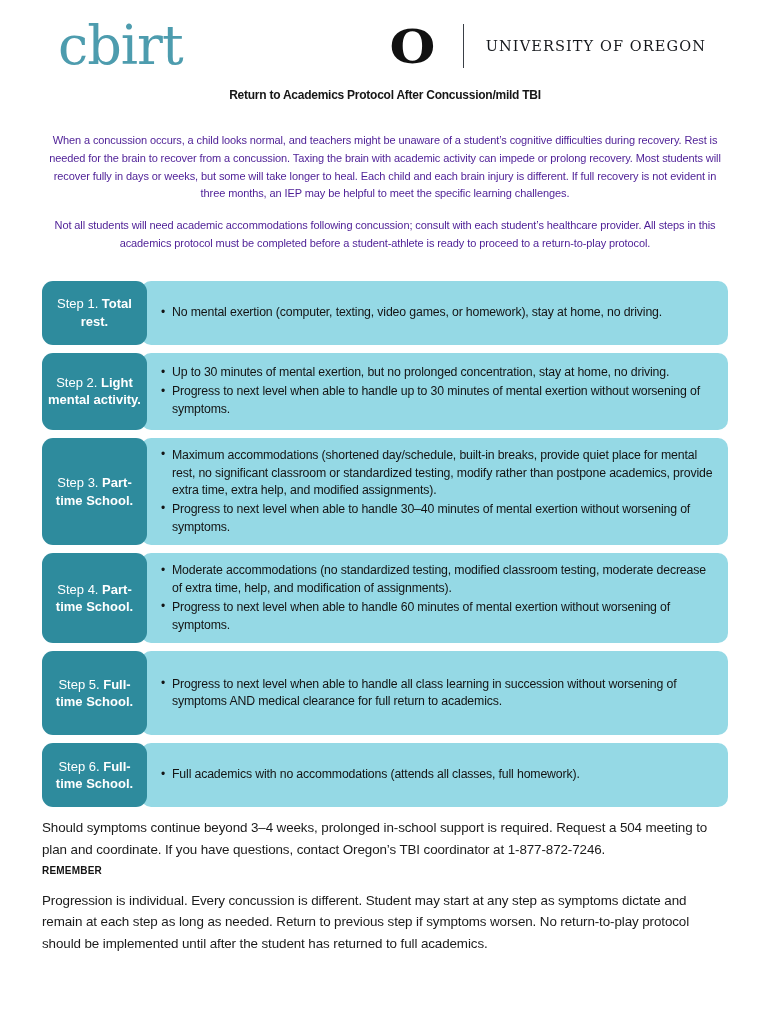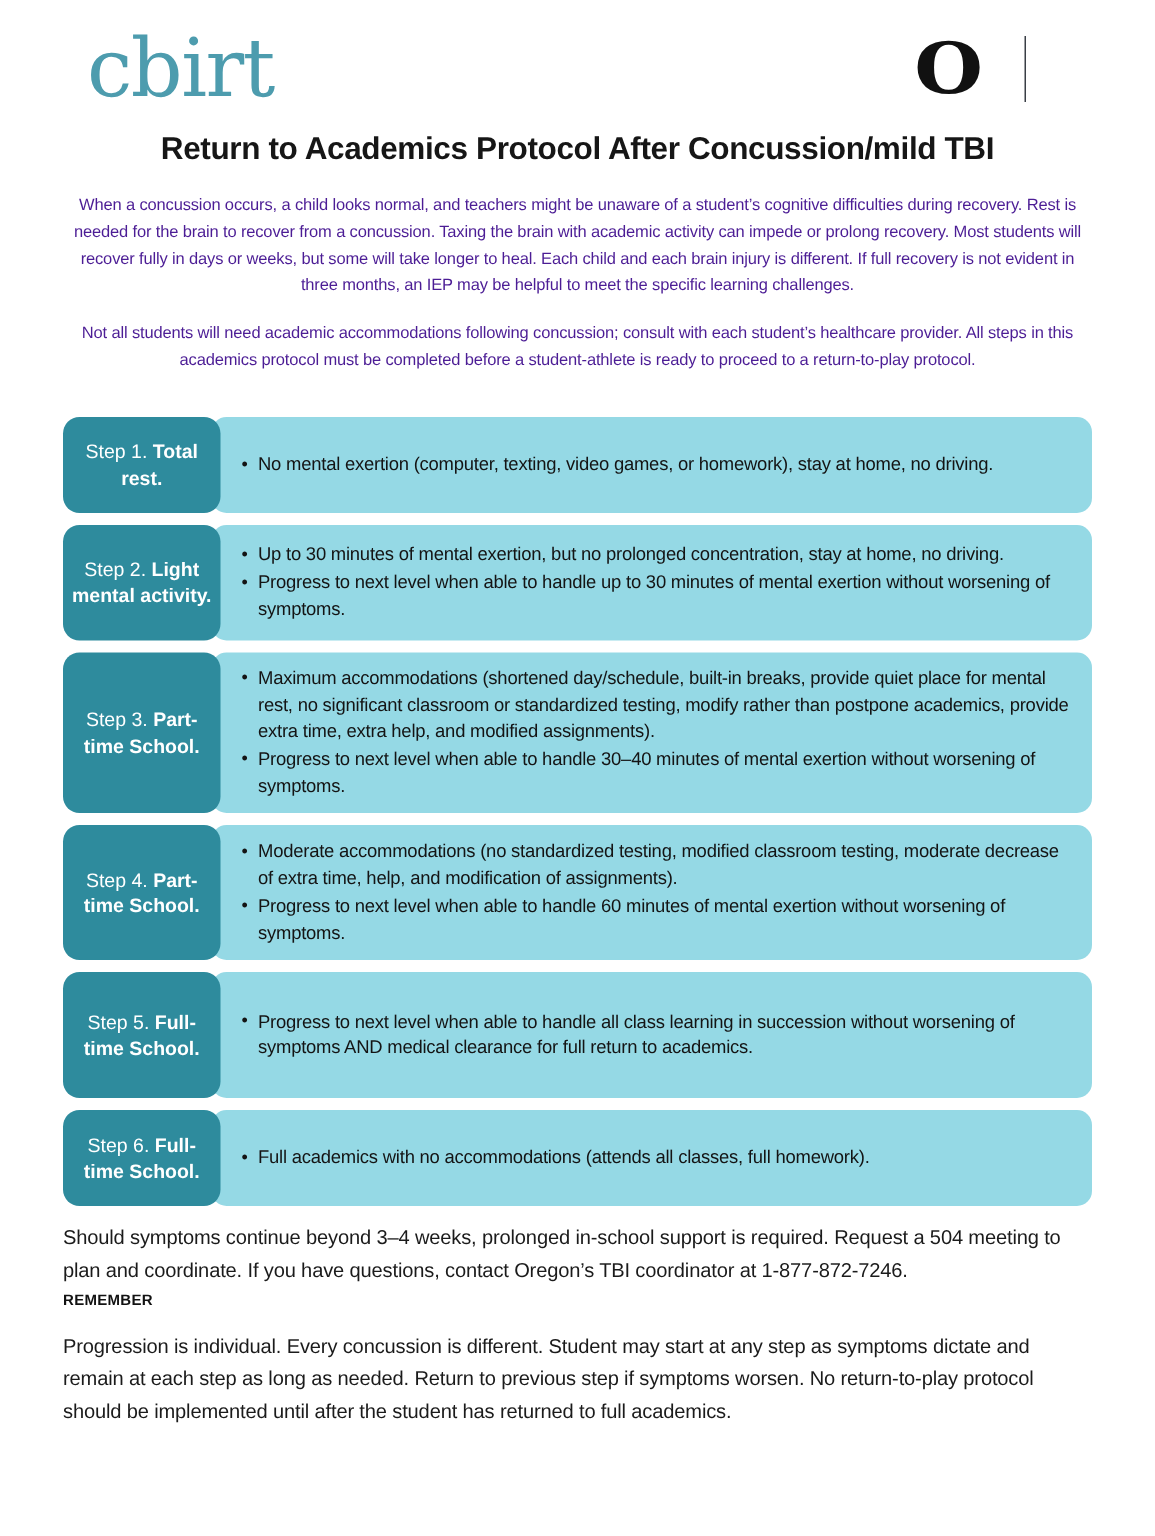--- a/index.html
+++ b/index.html
@@ -68,24 +68,24 @@
     font-family: "DejaVu Serif", serif;
     font-size: 14.5px;
     letter-spacing: 1.1px;
     color: #15181c;
     white-space: nowrap;
   }
 
   
   .doc-title {
     text-align: center;
-    font-size: 21px;
+    font-size: 12px;
     font-weight: bold;
     color: #161616;
-    margin: 10px 0 17px 0;
+    margin: 10px 0 30px 0;
     letter-spacing: -0.25px;
   }
 
   
   .para {
     font-size: 11px;
     line-height: 1.62;
     color: #4c1d95;
     margin: 0 0 14px 0;
     text-align: center;
@@ -185,20 +185,21 @@
 </head>
 <body>
 
 <div class="page">
 
   <div class="header">
     <div class="logo-cbirt">cbirt</div>
     <div class="uo-lockup">
       <span class="uo-o">O</span>
       <span class="uo-divider"></span>
+      <span class="uo-name">UNIVERSITY OF OREGON</span>
     </div>
   </div>
 
   <div class="doc-title">Return to Academics Protocol After Concussion/mild TBI</div>
 
   <p class="para">When a concussion occurs, a child looks normal, and teachers might be unaware of a student’s cognitive difficulties during recovery. Rest is needed for the brain to recover from a concussion. Taxing the brain with academic activity can impede or prolong recovery. Most students will recover fully in days or weeks, but some will take longer to heal. Each child and each brain injury is different. If full recovery is not evident in three months, an IEP may be helpful to meet the specific learning challenges.</p>
   <p class="para">Not all students will need academic accommodations following concussion; consult with each student’s healthcare provider. All steps in this academics protocol must be completed before a student-athlete is ready to proceed to a return-to-play protocol.</p>
 
   <div class="steps">
 

